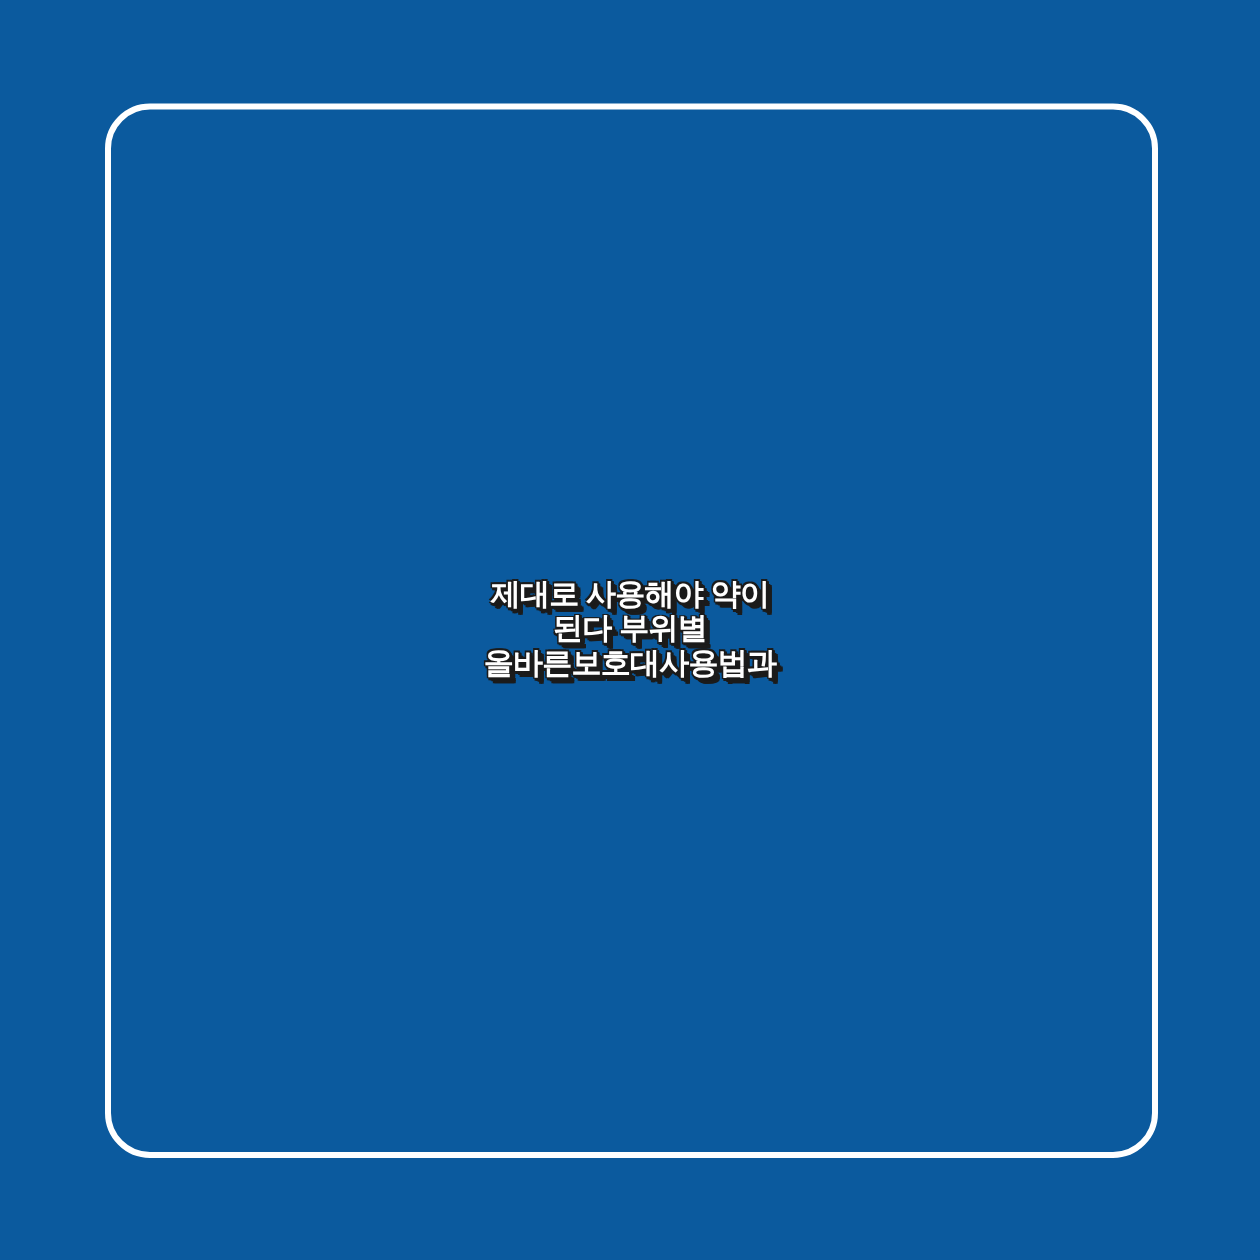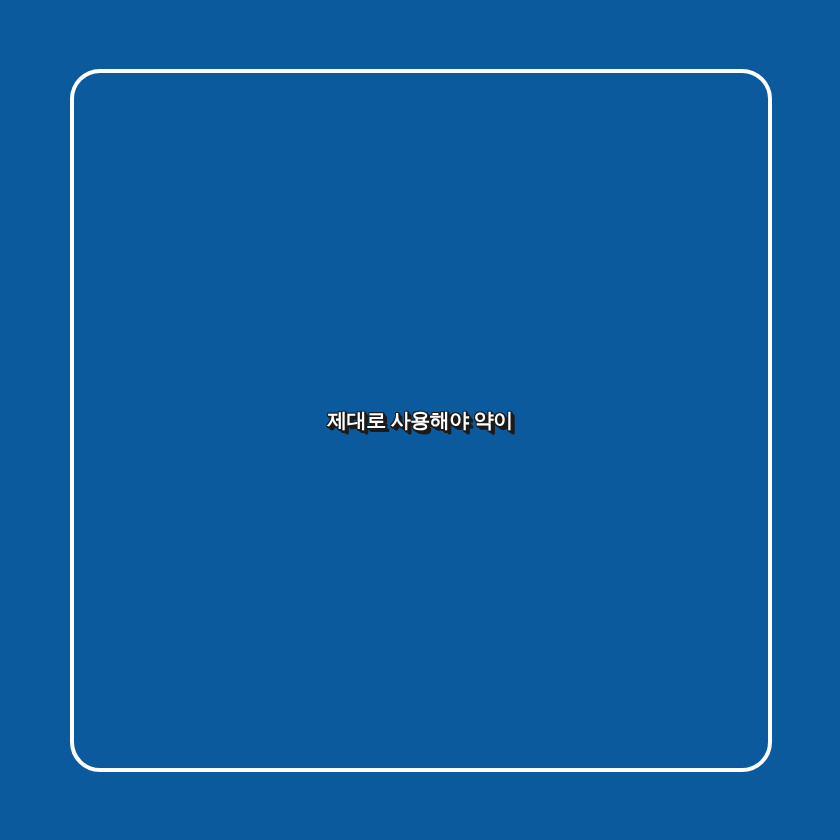--- a/index.html
+++ b/index.html
@@ -77,15 +77,17 @@
 </style>
 </head>
 <body>
 
 <div id="poster" style="background: rgb(11, 90, 158);">
 
   <div id="frame" style="border-color: rgb(255, 255, 255);"></div>
 
   <div id="headline" style="color: rgb(255, 255, 255); text-shadow: rgb(27, 27, 27) 4px 4px 0px, rgb(27, 27, 27) 3px 4px 0px, rgb(27, 27, 27) 4px 3px 0px, rgb(27, 27, 27) 2px 3px 0px, rgb(27, 27, 27) 3px 2px 0px, rgb(27, 27, 27) 1px 2px 0px, rgb(27, 27, 27) 2px 1px 0px, rgb(27, 27, 27) 1px 1px 0px, rgb(27, 27, 27) -1px 1px 0px, rgb(27, 27, 27) 1px -1px 0px, rgb(27, 27, 27) -1px -1px 0px, rgb(27, 27, 27) 0px 2px 0px, rgb(27, 27, 27) 2px 0px 0px; font-size: 20px; line-height: 23px;">
     <span class="hl-line">제대로 사용해야 약이</span>
+    <span class="hl-line">된다 부위별</span>
+    <span class="hl-line">올바른보호대사용법과</span>
   </div>
 
 </div>
 
 </body></html>

